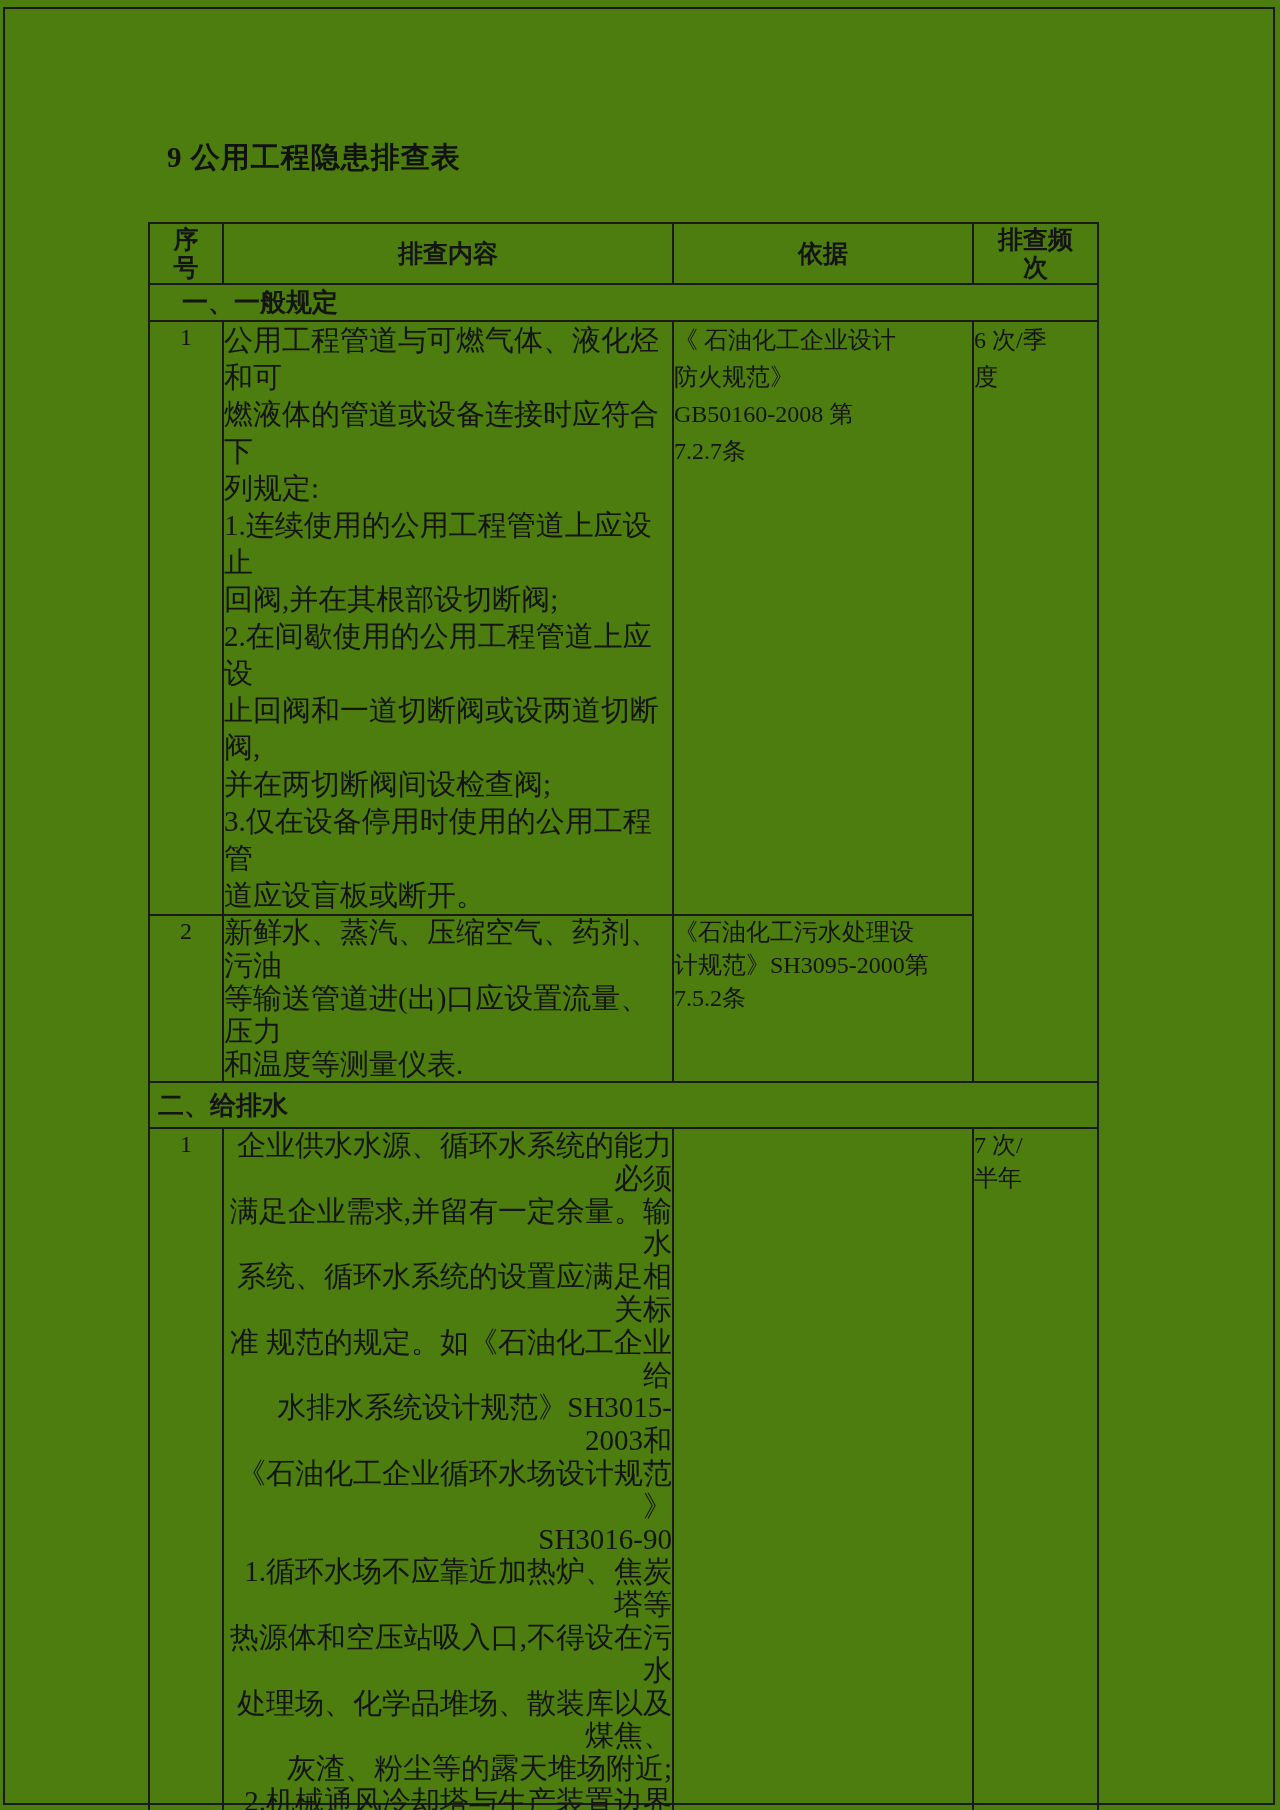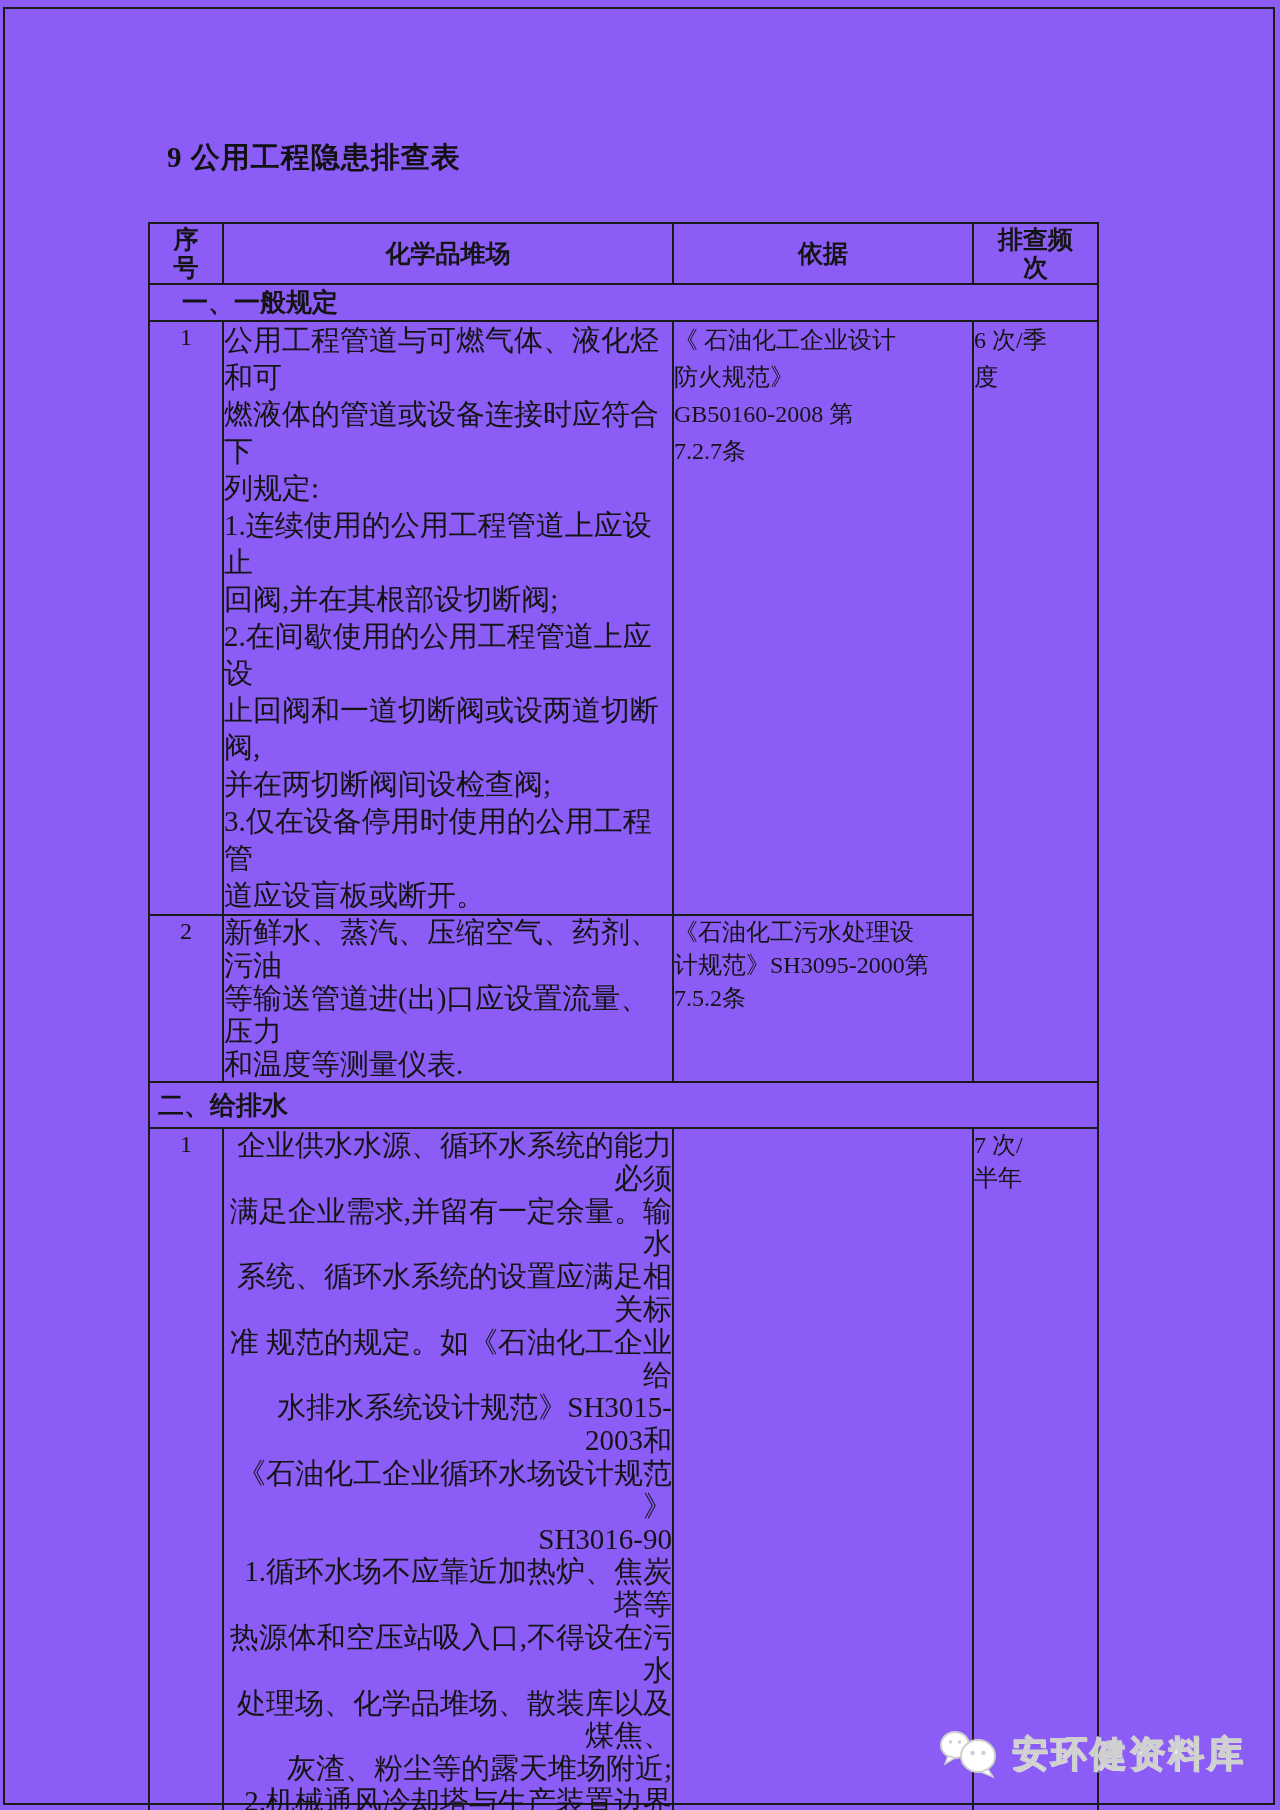--- a/index.html
+++ b/index.html
@@ -1,19 +1,19 @@
 <!DOCTYPE html>
 <html><head>
 <meta charset="utf-8">
 <style>
   html,body{margin:0;padding:0;background:#fff;}
   .page{
     position:relative;
     width:1280px;height:1810px;
-    background:#8b5cf6;
+    background:#4d7c0f;
     font-family:"Liberation Serif","DejaVu Serif",serif;
     color:#111;
     overflow:hidden;
   }
   .page-border{
     position:absolute;left:3px;top:7px;right:5px;bottom:5px;
     border:2px solid #1a1a1a;
     pointer-events:none;
   }
   .title{
@@ -93,21 +93,21 @@
     <colgroup>
       <col style="width:74px">
       <col style="width:450px">
       <col style="width:300px">
       <col style="width:125px">
     </colgroup>
     <tbody>
       <tr class="head-row">
         <th class="pre">序
 号</th>
-        <th>化学品堆场</th>
+        <th>排查内容</th>
         <th>依据</th>
         <th class="pre">排查频
 次</th>
       </tr>
 
       <tr class="section-row s1">
         <td colspan="4">一、一般规定</td>
       </tr>
 
       <tr class="r1">
@@ -177,26 +177,13 @@
       <tr class="r4">
         <td class="no-clip"><span class="shift">2</span></td>
         <td class="content-cell pre lh33" style="padding-top:11px;">污水系统按照环保部门的法律法规开</td>
         <td class="basis-cell"></td>
         <td class="freq-cell"></td>
       </tr>
     </tbody>
   </table>
 
 
-  <div class="watermark">
-    <svg width="64" height="52" viewBox="0 0 64 52" fill="none">
-      <ellipse cx="17" cy="17" rx="14" ry="13" fill="#ffffff" stroke="#cfcfcf" stroke-width="2"></ellipse>
-      <path d="M10 28 L7 36 L17 30 Z" fill="#ffffff" stroke="#cfcfcf" stroke-width="1.5"></path>
-      <ellipse cx="40" cy="28" rx="17" ry="16" fill="#ffffff" stroke="#cfcfcf" stroke-width="2"></ellipse>
-      <path d="M50 41 L55 49 L43 44 Z" fill="#ffffff" stroke="#cfcfcf" stroke-width="1.5"></path>
-      <circle cx="12.5" cy="14" r="1.8" fill="#cfcfcf"></circle>
-      <circle cx="21.5" cy="14" r="1.8" fill="#cfcfcf"></circle>
-      <circle cx="34.5" cy="25" r="2.2" fill="#cfcfcf"></circle>
-      <circle cx="45.5" cy="25" r="2.2" fill="#cfcfcf"></circle>
-    </svg>
-    <span class="wm-text">安环健资料库</span>
-  </div>
 </div>
 
 </body></html>

